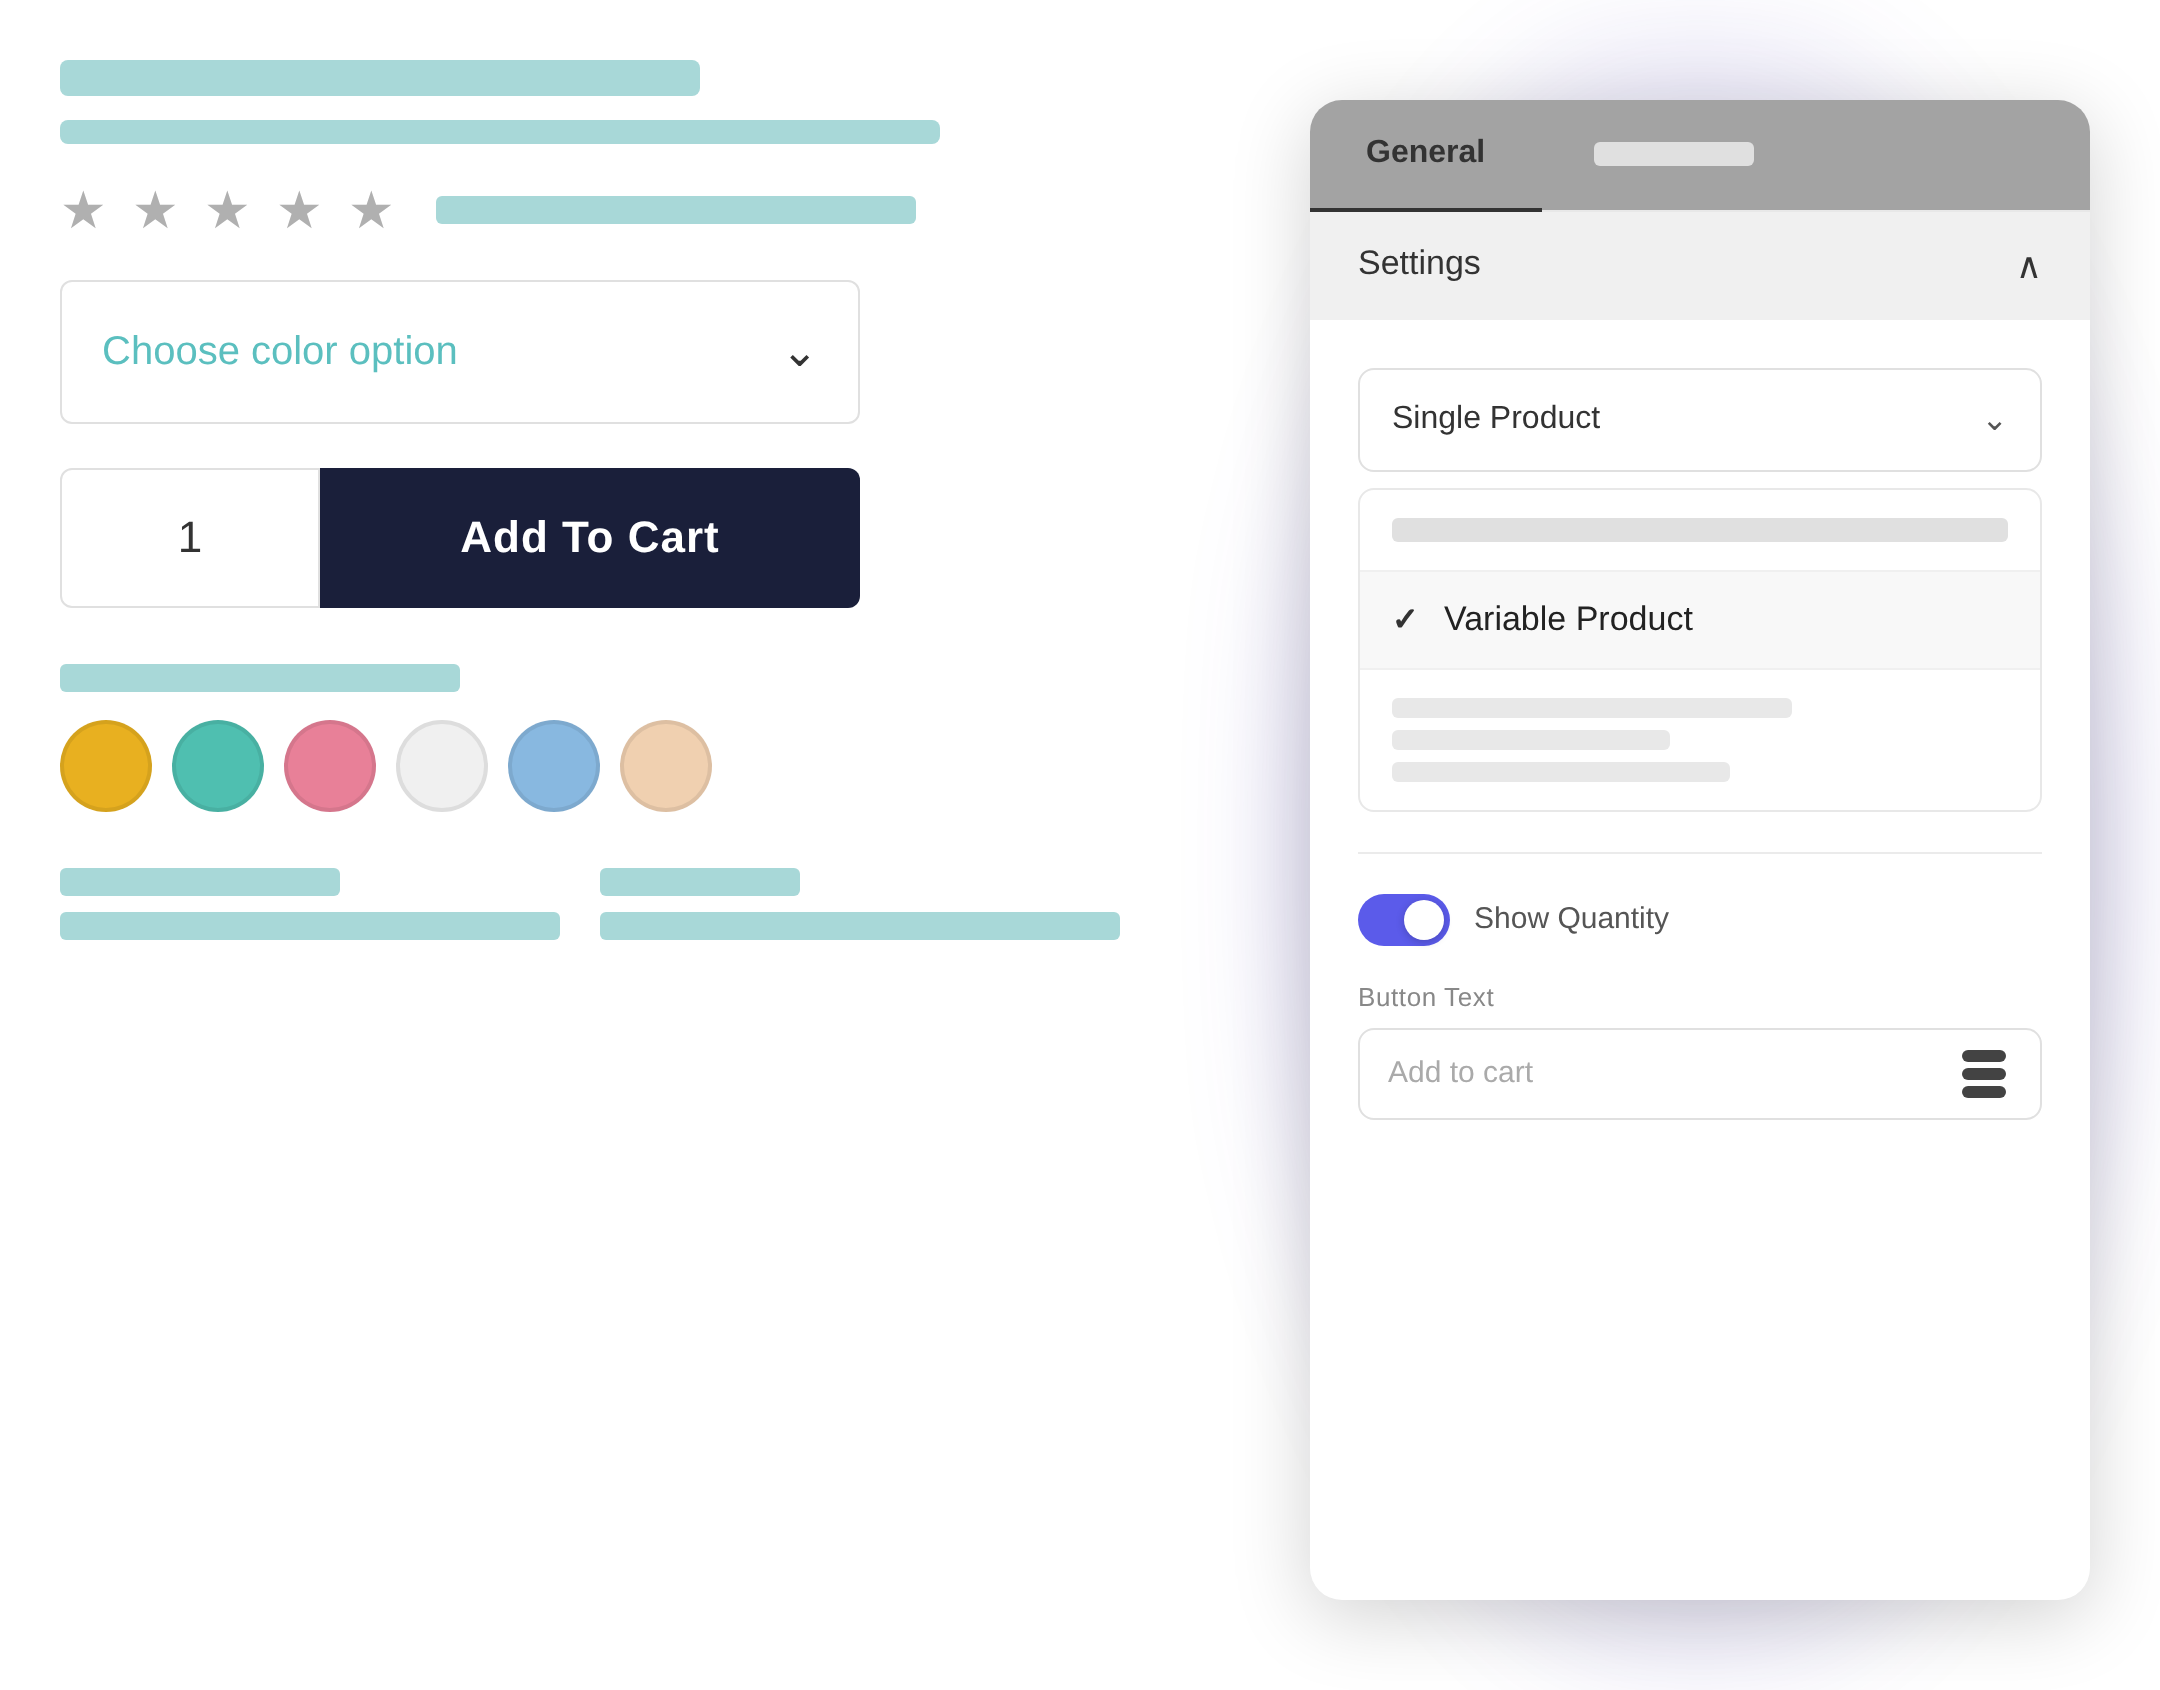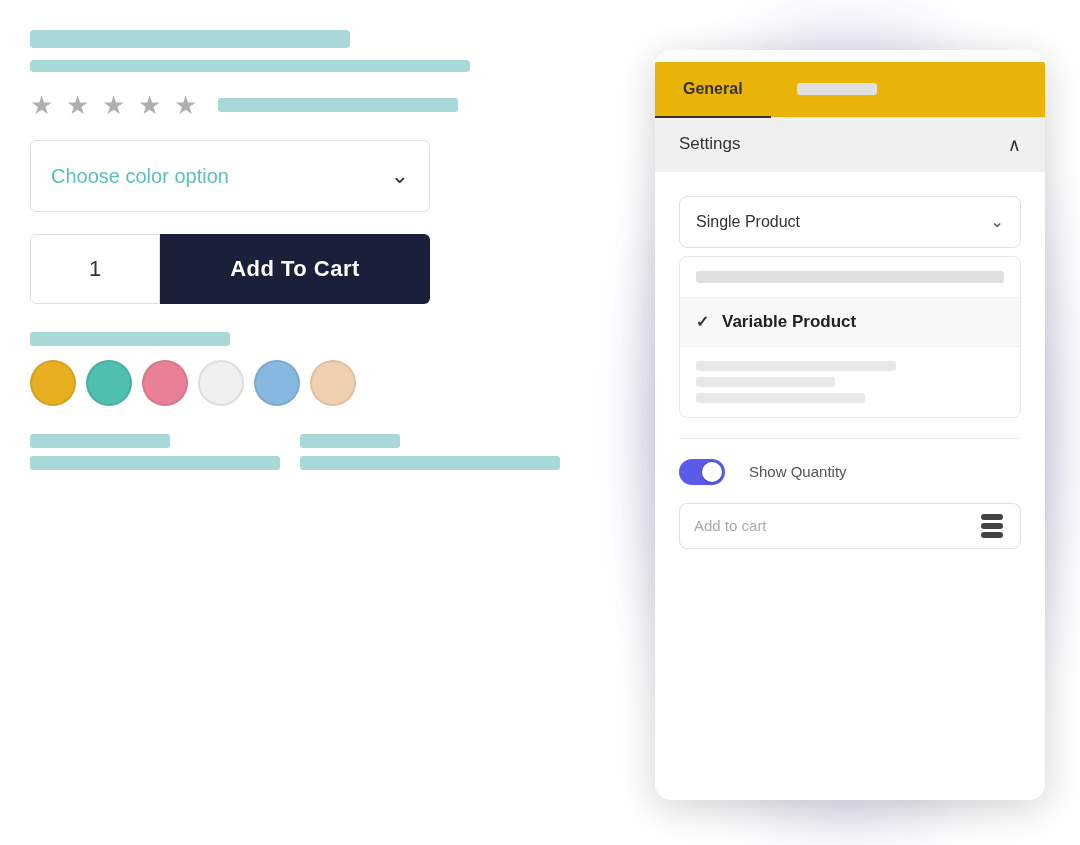--- a/index.html
+++ b/index.html
@@ -182,22 +182,21 @@
       box-shadow: 0 8px 40px rgba(0,0,0,0.18);
       overflow: hidden;
       height: 750px;
       margin: 30px 15px;
     }
 
     
     .panel-tabs {
       display: flex;
       border-bottom: 1.5px solid #e8e8e8;
-      background: #eab308;
-      margin-top: 12px;
+      background: #a3a3a3;
     }
     .panel-tab {
       padding: 18px 28px;
       font-size: 16px;
       font-weight: 500;
       color: #333;
       cursor: pointer;
       border-bottom: 2.5px solid transparent;
       margin-bottom: -1.5px;
     }
@@ -316,21 +315,21 @@
     .divider {
       height: 1px;
       background: #ebebeb;
       margin: 20px 0;
     }
 
     
     .toggle-row {
       display: flex;
       align-items: center;
-      gap: 24px;
+      gap: 12px;
       margin-bottom: 18px;
     }
     .toggle-switch {
       width: 46px;
       height: 26px;
       background: #5b5bea;
       border-radius: 13px;
       position: relative;
       cursor: pointer;
     }
@@ -469,39 +468,40 @@
       </div>
 
       <div class="dropdown-menu">
 
         <div class="dropdown-item">
           <div class="dropdown-item-placeholder" style="width:60%;"></div>
         </div>
 
         <div class="dropdown-item dropdown-item-selected">
           <span class="check-icon">✓</span>
-          <span style="font-size:17px; font-weight:700; color:#222;text-align:right;">Variable Product</span>
+          <span style="font-size:17px; font-weight:400; color:#222;text-align:right;">Variable Product</span>
         </div>
 
         <div class="dropdown-item-bars">
           <div class="item-bar" style="width:65%;"></div>
           <div class="item-bar" style="width:45%;"></div>
           <div class="item-bar" style="width:55%;"></div>
         </div>
       </div>
 
       <div class="divider"></div>
 
       <div class="toggle-row">
         <div class="toggle-switch">
           <div class="toggle-knob"></div>
         </div>
         <span class="toggle-label">Show Quantity</span>
       </div>
 
+      <div class="btn-text-label">Button Text</div>
       <div class="btn-text-input">
         <span class="btn-text-value">Add to cart</span>
         <div class="db-icon">
           <div class="db-layer" style="background:#222; height:6px; border-radius:3px; width:22px;"></div>
           <div class="db-layer" style="background:#222; height:6px; border-radius:3px; width:22px; margin-top:1px;"></div>
           <div class="db-layer" style="background:#222; height:6px; border-radius:3px; width:22px; margin-top:1px;"></div>
         </div>
       </div>
 
     </div>

